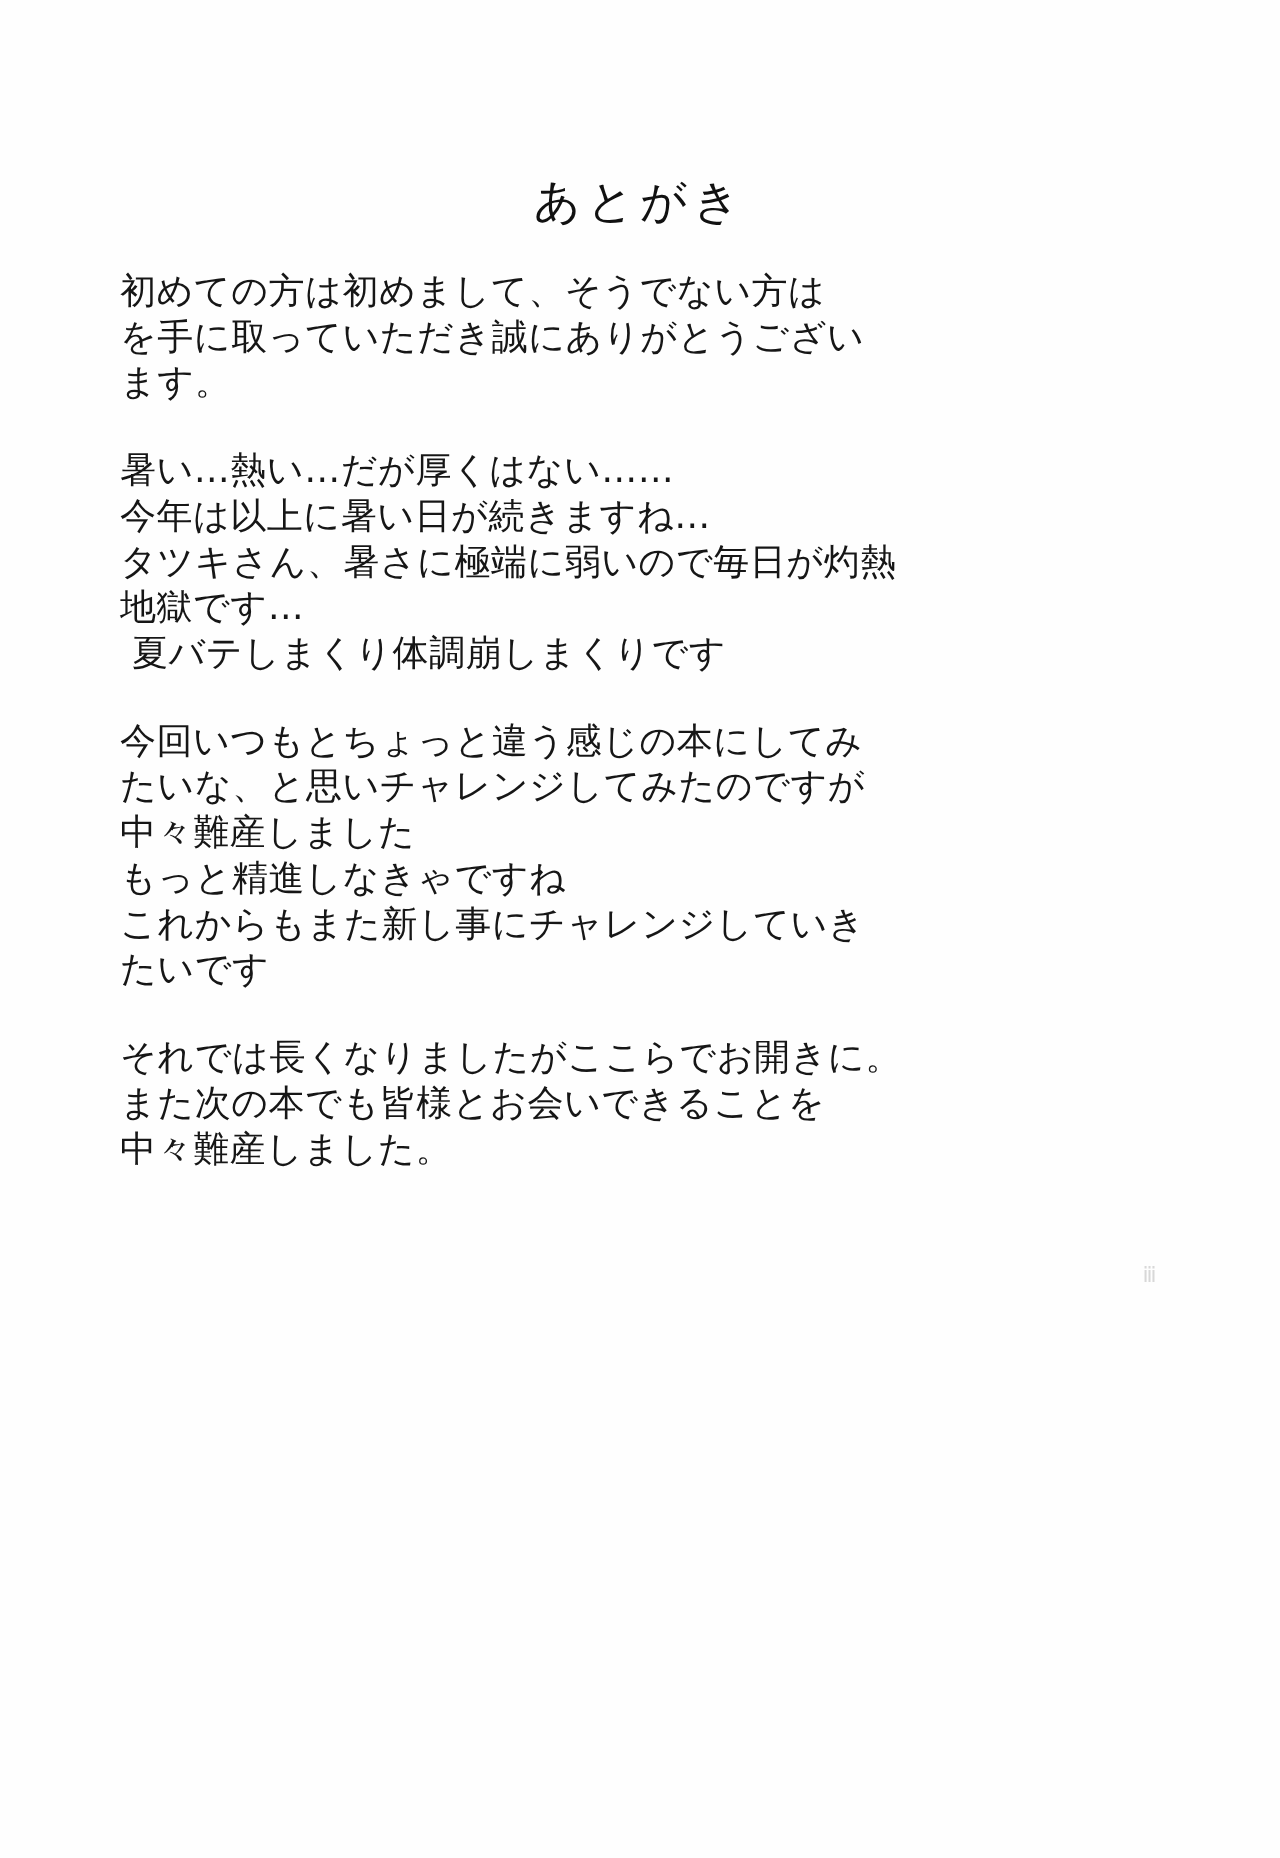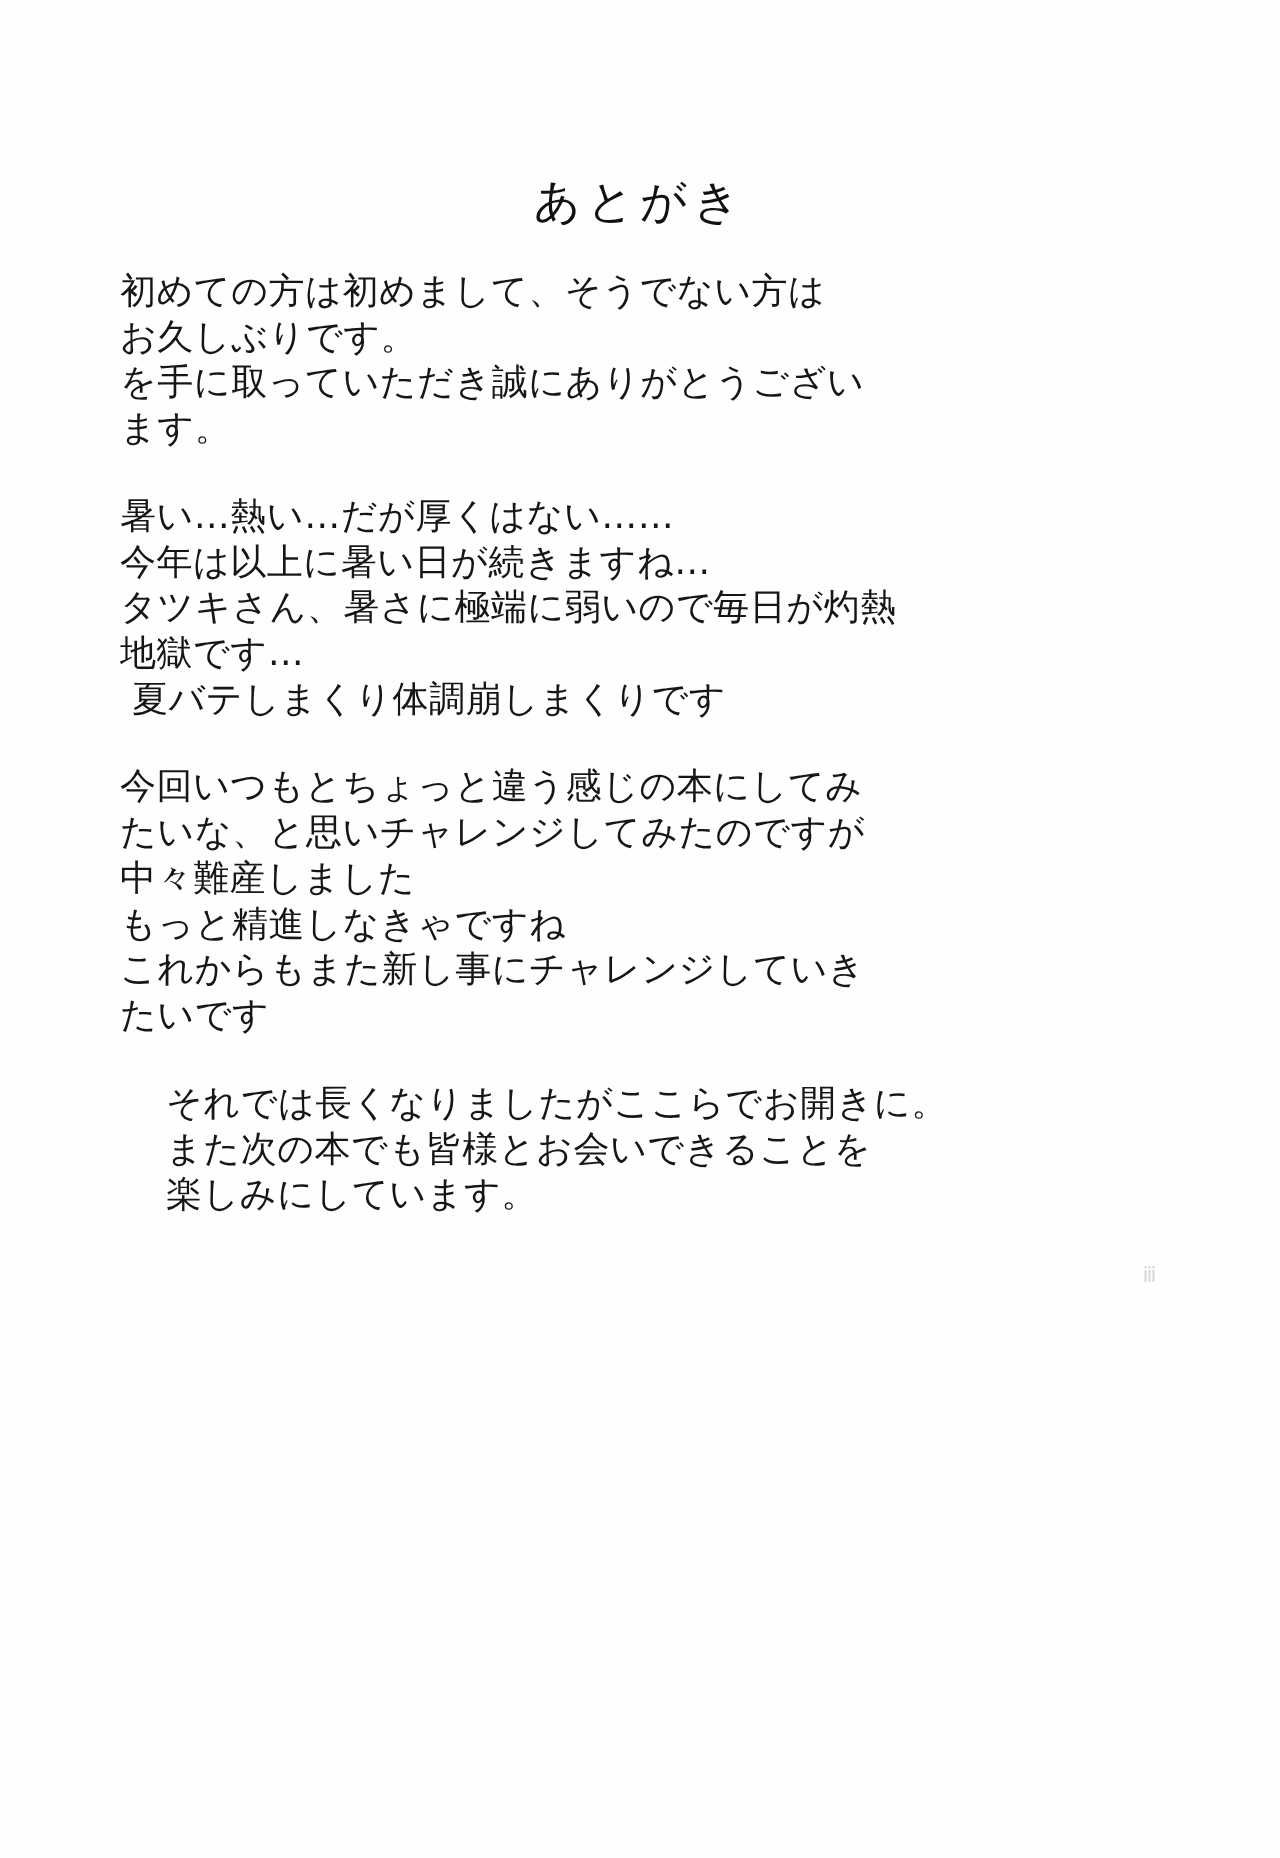--- a/index.html
+++ b/index.html
@@ -35,21 +35,20 @@
     position: absolute;
     left: 120px;
     top: 268px;
     width: 1000px;
   }
   .para {
     margin: 0 0 42px 0;
   }
   .para:last-child {
     margin-bottom: 0;
-    margin-left: 46px;
   }
   .line {
     font-size: 36px;
     line-height: 1.27;
     letter-spacing: 0.5px;
     white-space: pre;
     color: #161616;
   }
   .faint-mark {
     position: absolute;
@@ -65,21 +64,20 @@
 <body>
 
 <div class="page">
 
   <h1 class="afterword-title">あとがき</h1>
 
   <div class="body-block">
 
     <div class="para">
       <div class="line">初めての方は初めまして、そうでない方は</div>
-      <div class="line">お久しぶりです。</div>
       <div class="line">を手に取っていただき誠にありがとうござい</div>
       <div class="line">ます。</div>
     </div>
 
     <div class="para">
       <div class="line">暑い…熱い…だが厚くはない……</div>
       <div class="line">今年は以上に暑い日が続きますね…</div>
       <div class="line">タツキさん、暑さに極端に弱いので毎日が灼熱</div>
       <div class="line">地獄です…</div>
       <div class="line"> 夏バテしまくり体調崩しまくりです</div>
@@ -90,20 +88,20 @@
       <div class="line">たいな、と思いチャレンジしてみたのですが</div>
       <div class="line">中々難産しました</div>
       <div class="line">もっと精進しなきゃですね</div>
       <div class="line">これからもまた新し事にチャレンジしていき</div>
       <div class="line">たいです</div>
     </div>
 
     <div class="para">
       <div class="line">それでは長くなりましたがここらでお開きに。</div>
       <div class="line">また次の本でも皆様とお会いできることを</div>
-      <div class="line">楽しみにしています。</div>
+      <div class="line">中々難産しました。</div>
     </div>
 
   </div>
 
   <div class="faint-mark">ⅲ</div>
 
 </div>
 
 </body></html>

